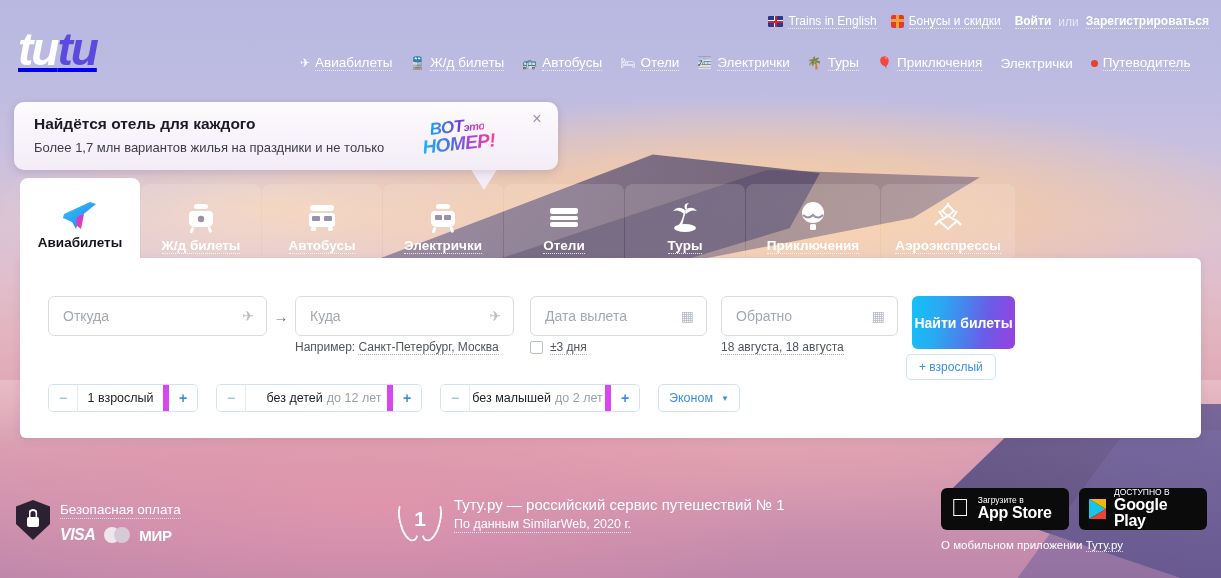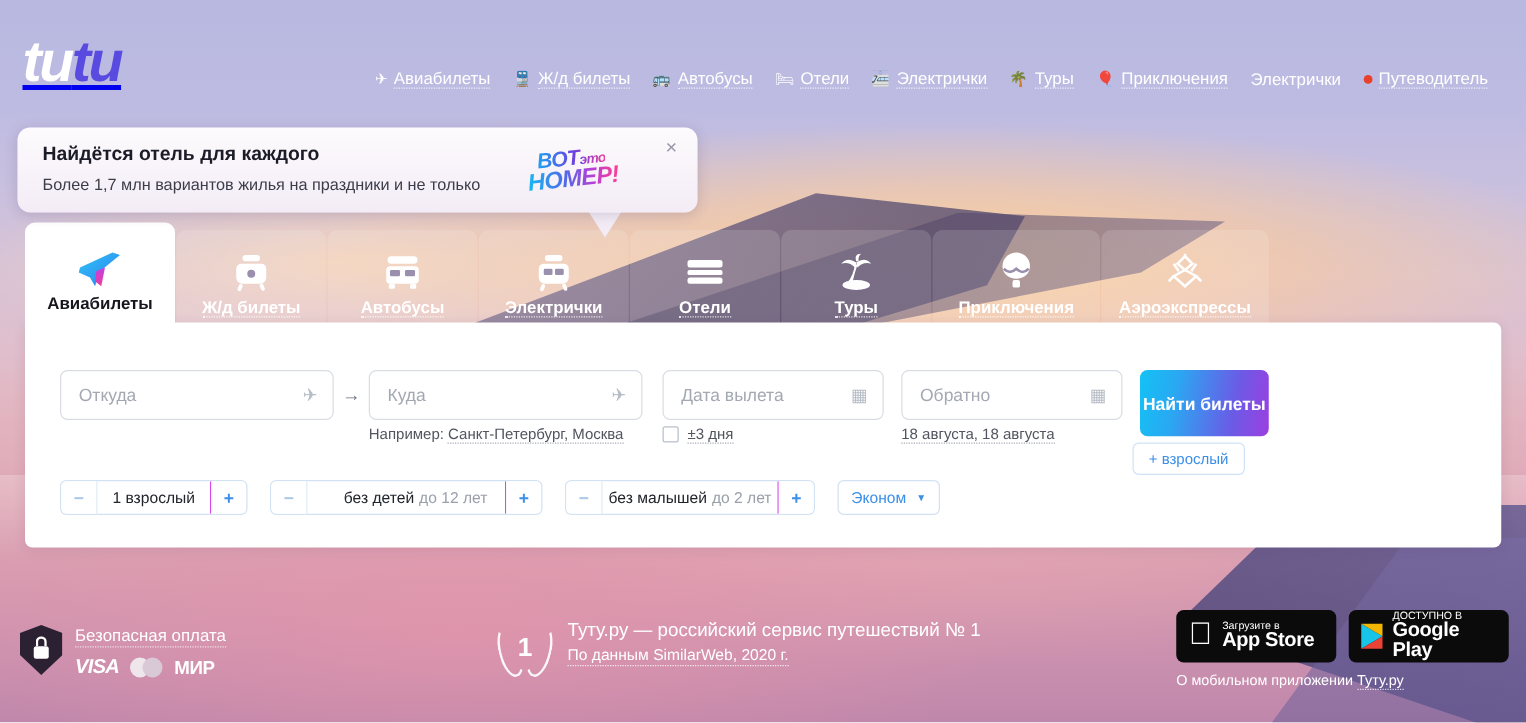--- a/index.html
+++ b/index.html
@@ -302,27 +302,27 @@
   .stepper {
     height: 28px; border: 1px solid #d3e2f3; border-radius: 5px;
     display: flex; align-items: stretch; overflow: hidden; background: #fff;
   }
   .stepper .sb {
     width: 28px; display: flex; align-items: center; justify-content: center;
     color: #3b8fe8; font-size: 14px; font-weight: bold; cursor: pointer; background: #fff;
   }
   .stepper .sb.minus { color: #a9c6e6; }
   .stepper .sv {
-    border-left: 1px solid #e2ebf5; border-right: 1px solid #d946ef;
+    border-left: 1px solid #e2ebf5; border-right: 6px solid #d946ef;
     display: flex; align-items: center; justify-content: center;
     padding: 0 12px; font-size: 12.5px; color: #20242b; white-space: nowrap;
   }
   .stepper .sv .muted { color: #9aa0aa; margin-left: 4px; }
   .w-ad .sv { width: 92px; }
-  .w-ch .sv { width: 160px; padding-left: 27px; }
+  .w-ch .sv { width: 148px; padding-left: 27px; }
   .w-in .sv { width: 142px; }
   .select-cls {
     height: 28px; border: 1px solid #d3e2f3; border-radius: 5px;
     display: flex; align-items: center; gap: 8px;
     padding: 0 10px; color: #3b8fe8; font-size: 12.5px; cursor: pointer; background: #fff;
   }
   .caret { font-size: 8px; }
 
   
   .footer { position: absolute; left: 0; bottom: 0; width: 1221px; height: 140px; z-index: 15; }
@@ -406,20 +406,38 @@
 <div class="page">
 
   <div class="bg-glow-warm"></div>
   <div class="wing-top"></div>
   <div class="wing-top2"></div>
   <div class="bg-sheen"></div>
   <div class="bg-glow-pink"></div>
   <div class="wing-bottom"></div>
   <div class="wing-bottom2"></div>
 
+  <div class="topbar">
+    <a class="tb-item" href="#">
+      <span class="flag-uk">
+          <i></i>
+          <u></u>
+        </span>
+      <span class="lnk">Trains in English</span>
+    </a>
+    <a class="tb-item" href="#">
+      <span class="gift-icon"></span>
+      <span class="lnk">Бонусы и скидки</span>
+    </a>
+    <span class="tb-item">
+      <a href="#" class="lnk bold">Войти</a>
+      <span class="dim">или</span>
+      <a href="#" class="lnk bold">Зарегистрироваться</a>
+    </span>
+  </div>
 
   <a class="logo" href="#">
     <span class="w">tu</span><span class="v">tu</span>
   </a>
 
   <nav class="mainnav">
     <a class="nav-item" href="#">
       <span class="nav-ic">✈</span>
       <span class="lbl">Авиабилеты</span>
     </a>

